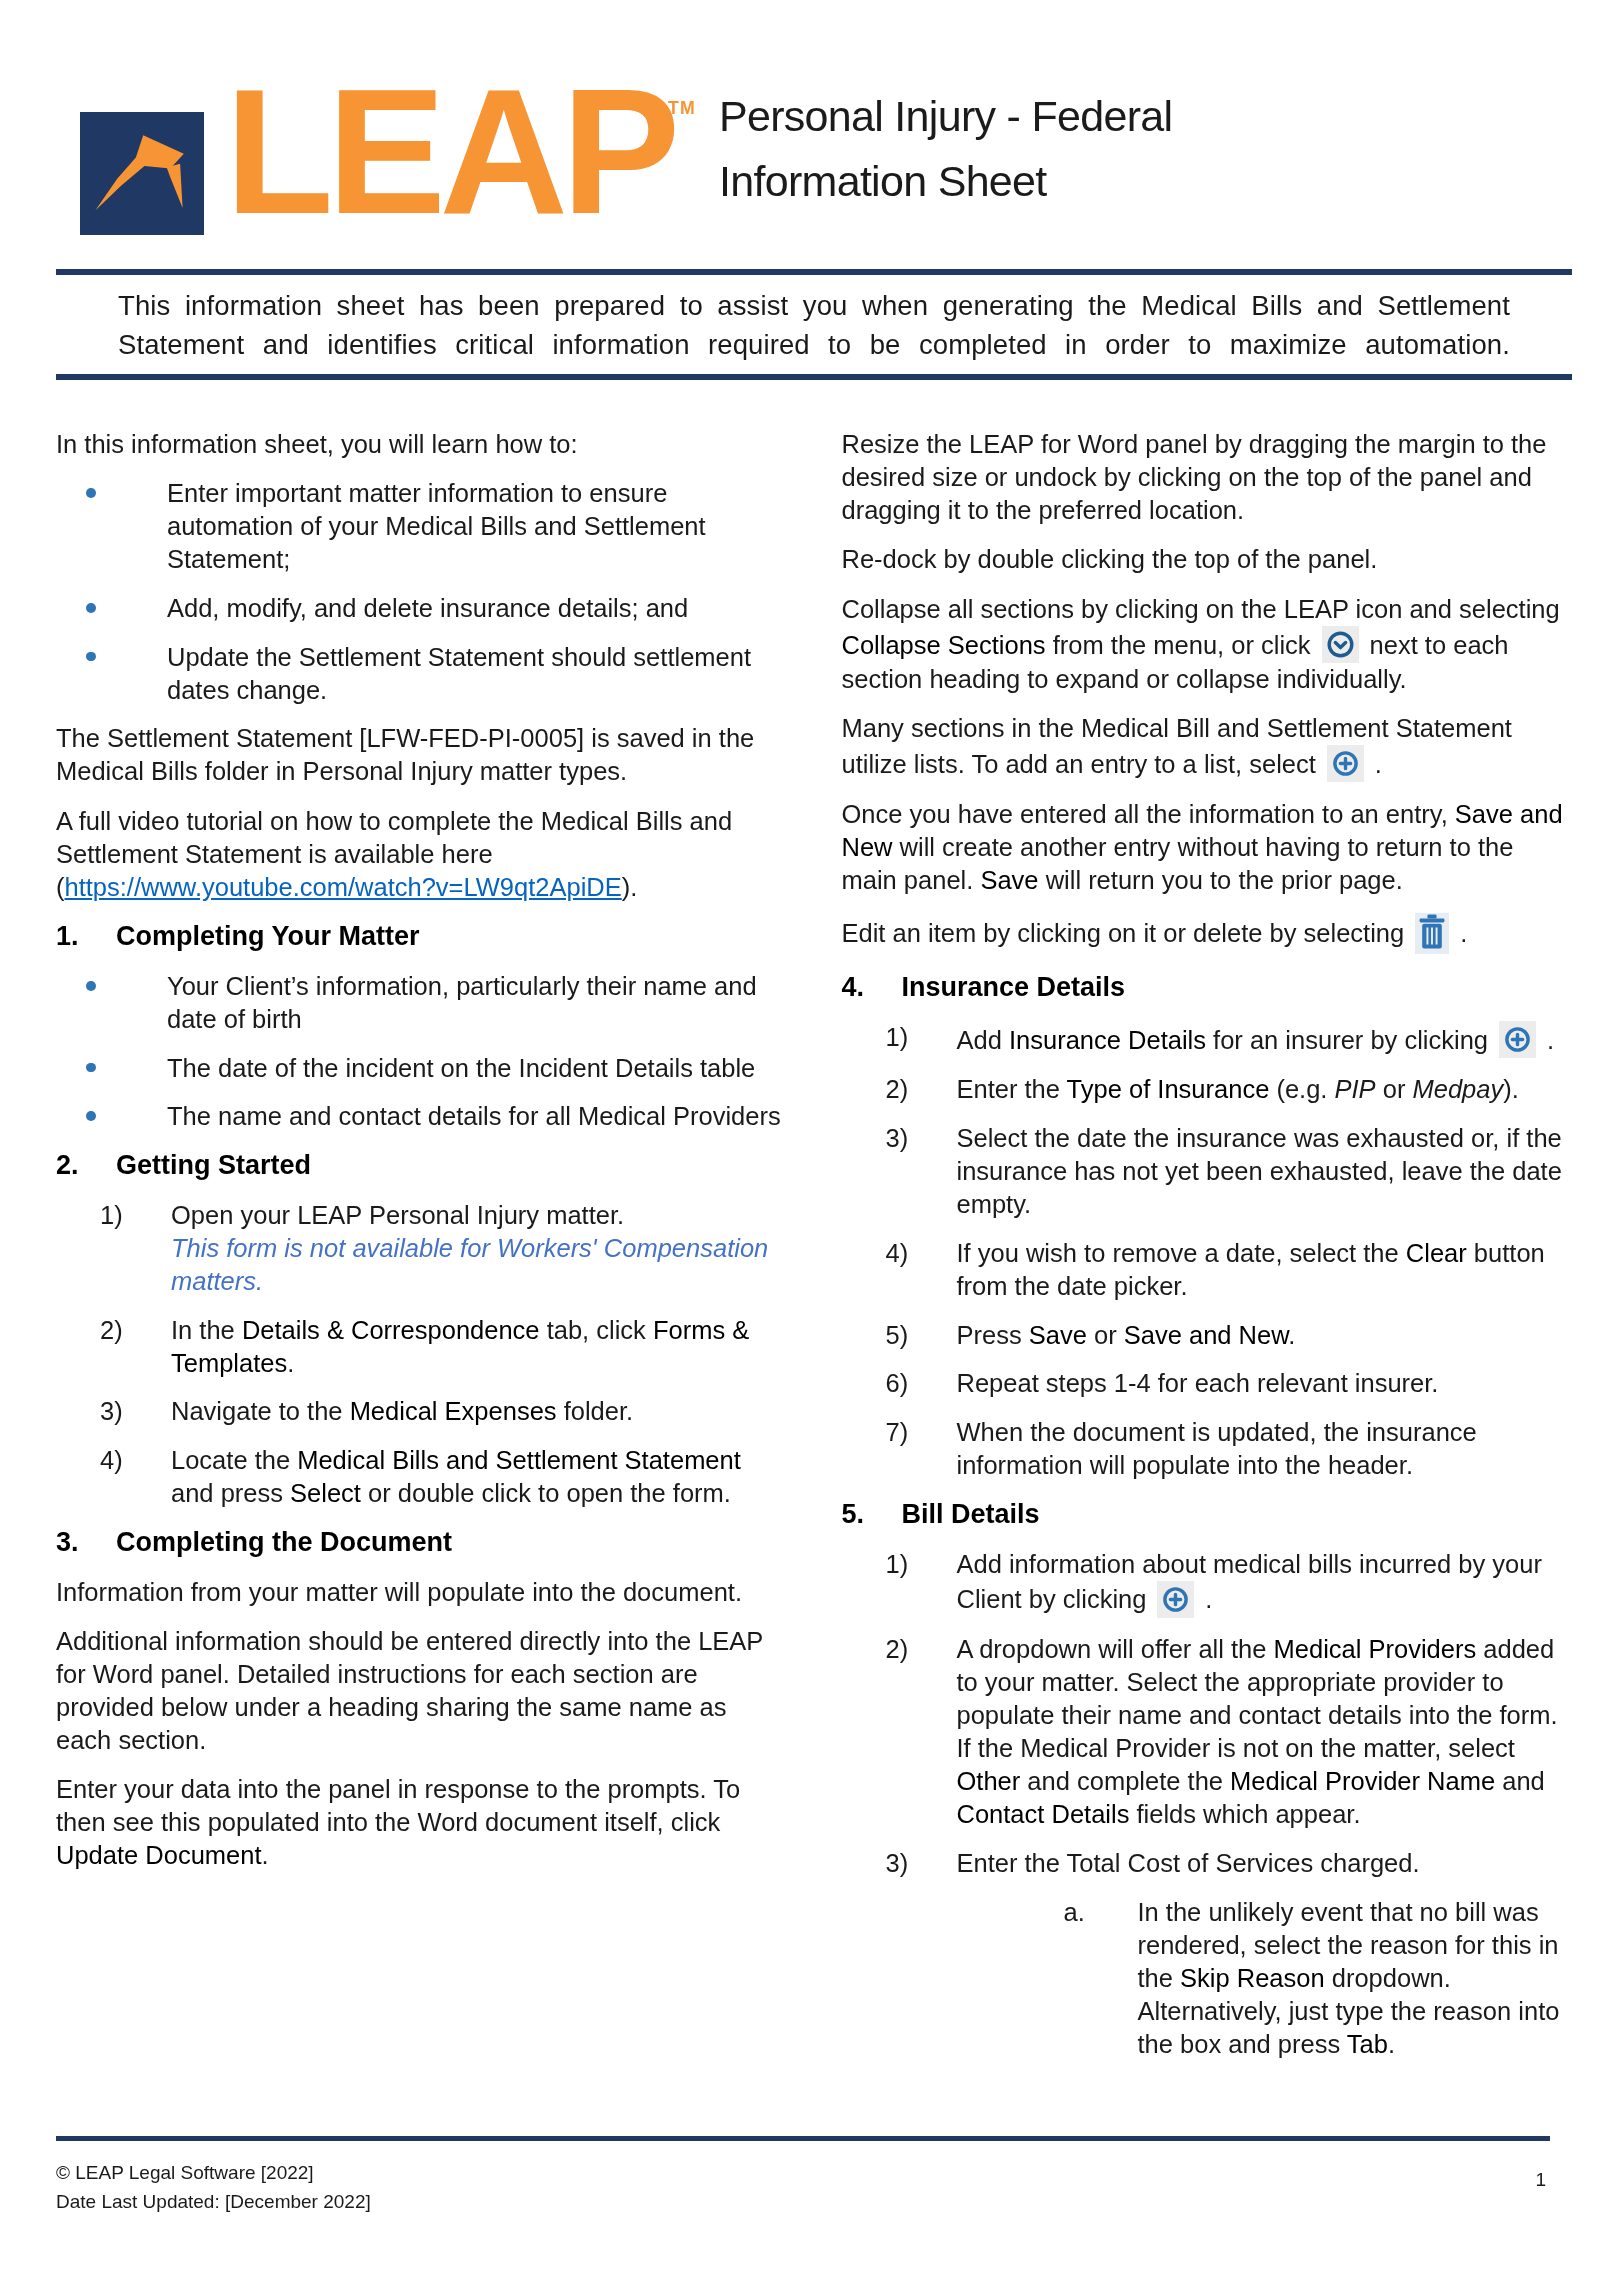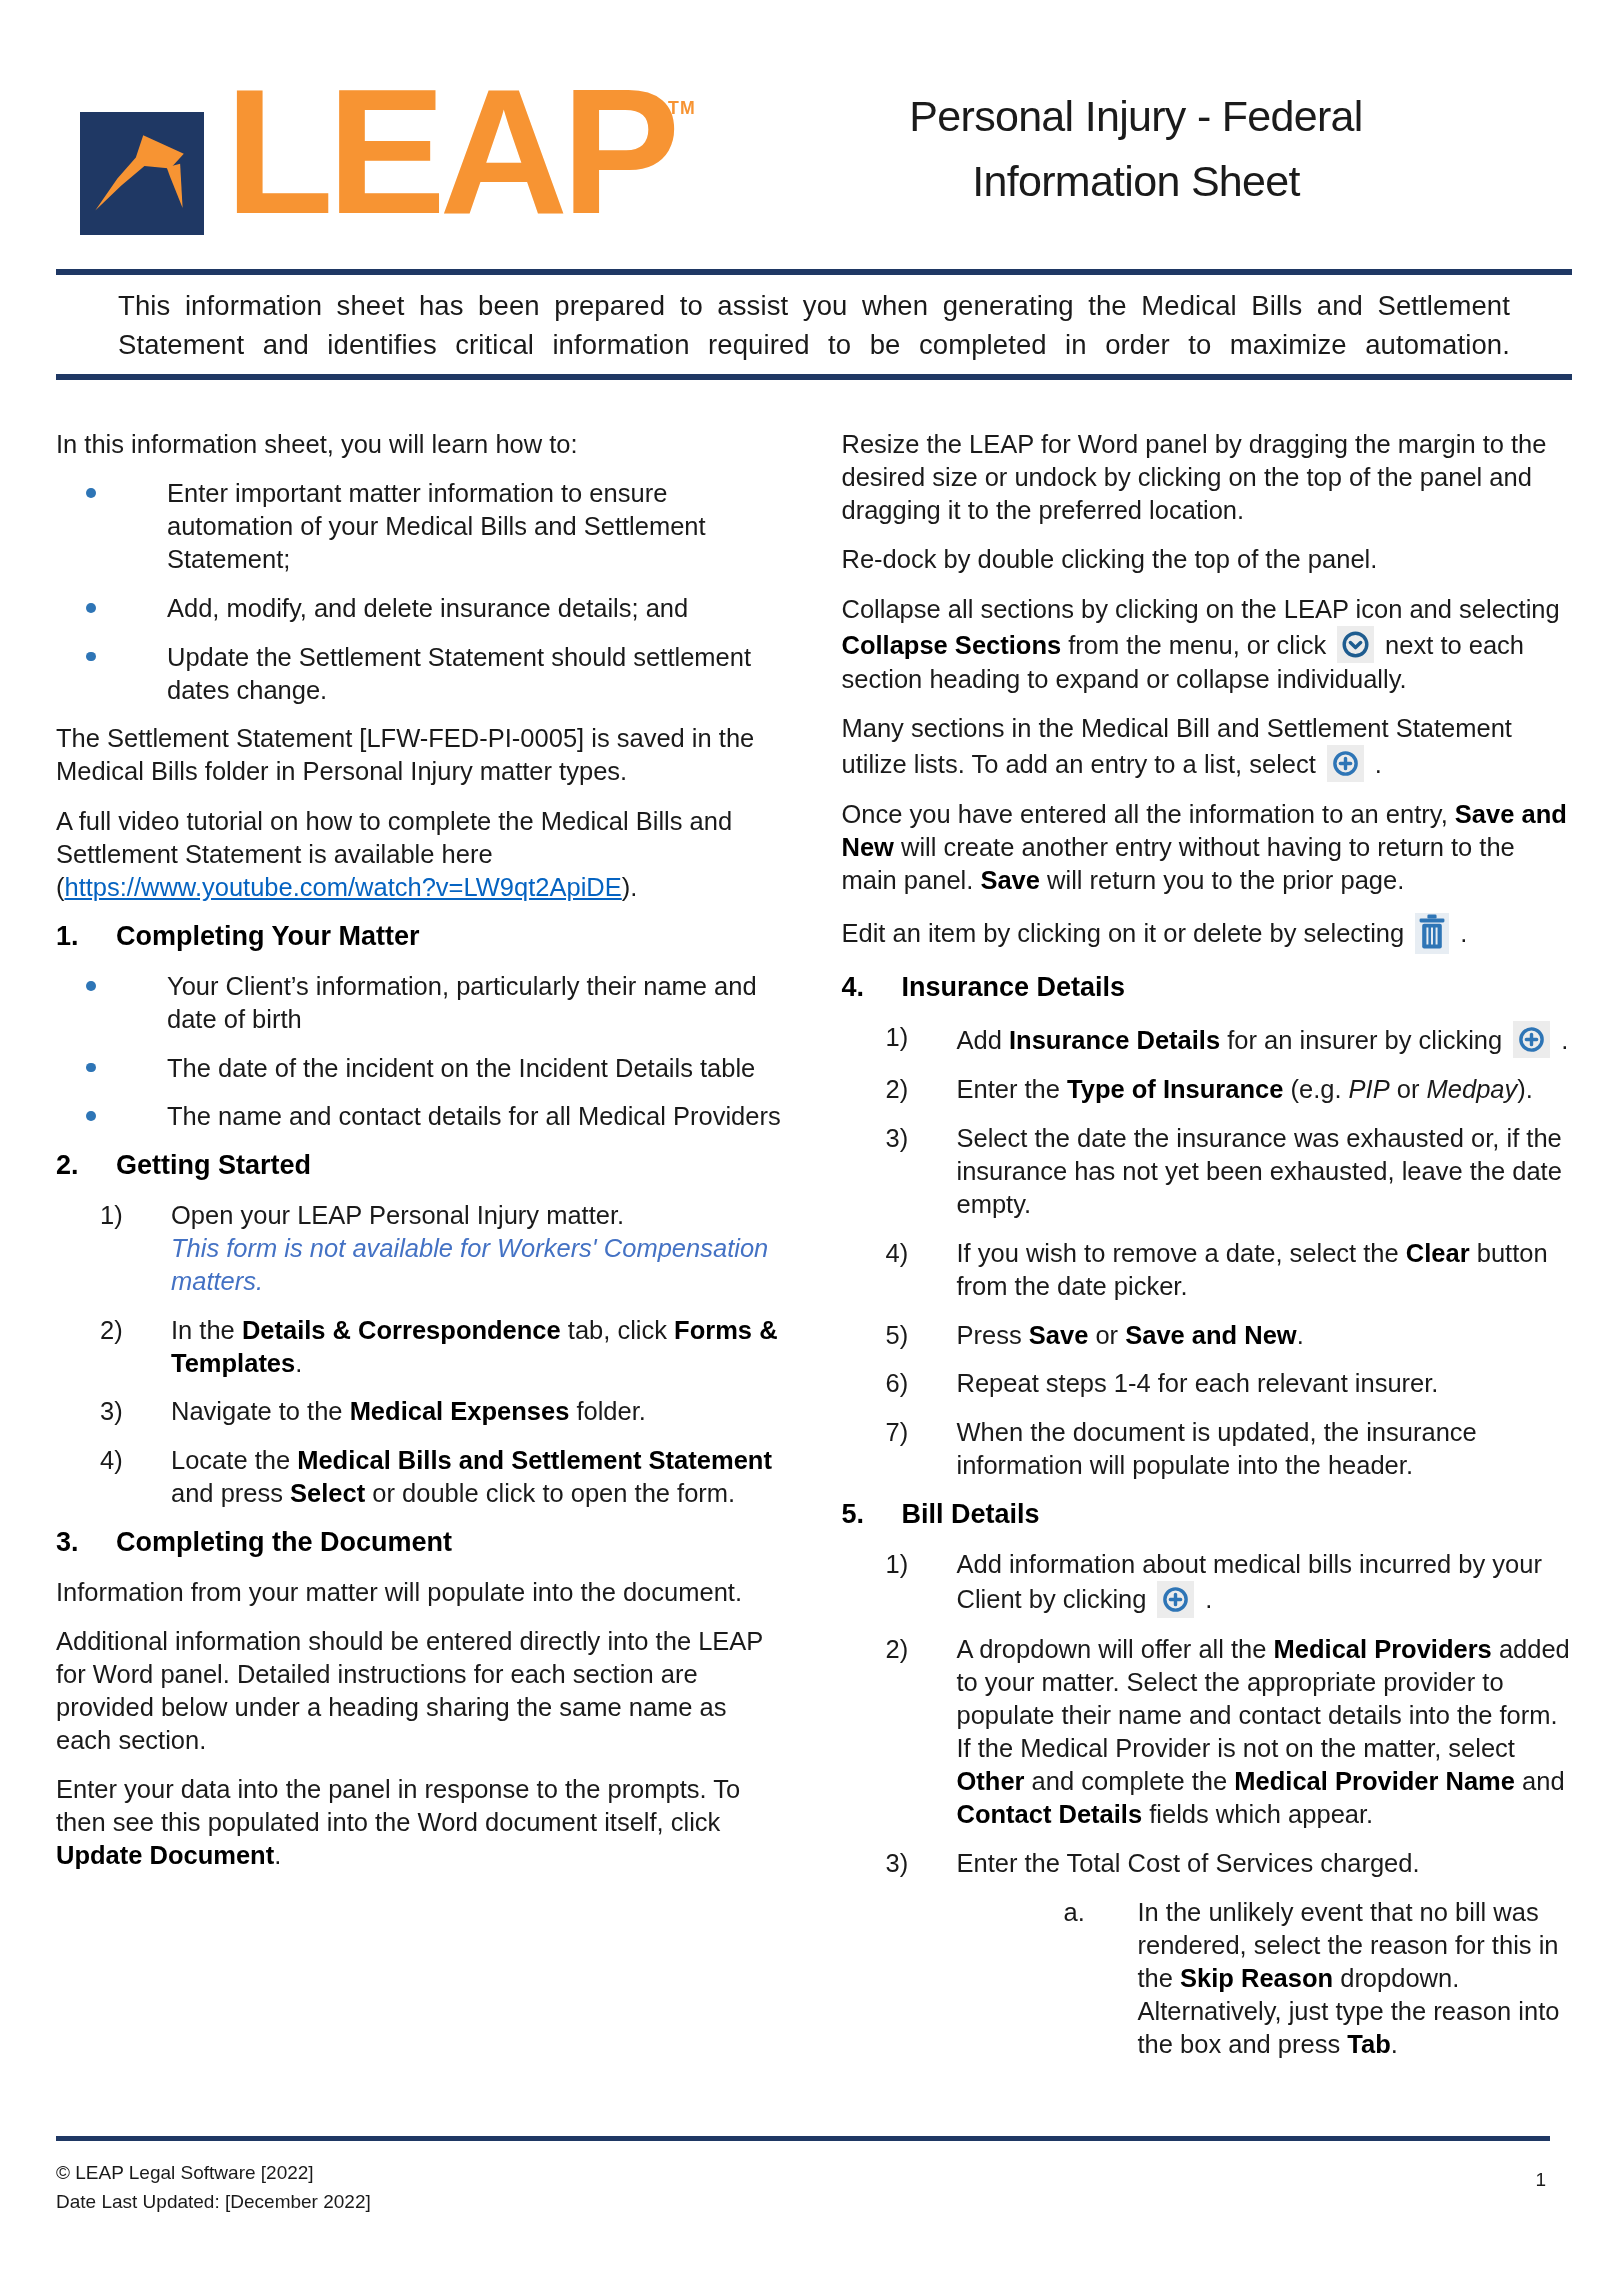--- a/index.html
+++ b/index.html
@@ -10,33 +10,33 @@
   }
   
   .logo-mark { position:absolute; left:80px; top:112px; width:124px; height:123px;
     background:var(--navy,#1F3864); }
   .logo-mark svg { width:100%; height:100%; display:block; }
   .logo-word { position:absolute; left:225px; top:63px; height:177px;
     font-size:178px; line-height:177px; font-weight:bold; letter-spacing:-6.5px;
     color:var(--orange,#F79433); }
   .logo-tm { position:absolute; left:668px; top:98px; font-size:17.7px; font-weight:bold;
     color:var(--orange,#F79433); letter-spacing:1.3px; }
-  .title { position:absolute; left:719px; top:84px; width:834px; text-align:center;
+  .title { position:absolute; left:719px; top:84px; width:834px; 
     font-size:43px; line-height:65px; color:#1b1b1b; letter-spacing:-0.7px; }
   .rule { position:absolute; left:56px; right:51px; height:5.9px; background:var(--navy,#1F3864); }
   .rule-top { top:269px; }
   .rule-mid { top:374px; }
   .intro { position:absolute; left:56px; right:51px; top:286px; padding:0 62px;
     font-size:27.5px; line-height:39px; text-align:justify; text-align-last:justify;
     letter-spacing:0.1px; }
   
   .columns { position:absolute; left:56px; right:51px; top:428px; display:flex; gap:55px; }
   .col { flex:1 1 0; min-width:0; font-size:25.5px; line-height:33px; }
   .para { margin:0 0 16.3px 0; }
-  .b { font-weight:bold; color:#000; }
+  .b { font-weight:normal; color:#000; }
   .i { font-style:italic; }
   .blue { color:var(--note_blue,#4472C4); font-style:italic; }
   .link { color:var(--link_blue,#0563C1); text-decoration:underline; cursor:pointer; }
   .heading { position:relative; padding-left:60px; margin:13px 0 17px 0;
     font-weight:bold; font-size:27px; color:#000; }
   .hnum { position:absolute; left:0; }
   .bullet { position:relative; padding-left:111px; margin:0 0 15.7px 0; }
   .dot { position:absolute; left:30px; top:11px; width:9.8px; height:9.8px; border-radius:50%;
     background:var(--accent_blue,#2E75B6); }
   .li { position:relative; padding-left:115px; margin:0 0 15.7px 0; }

